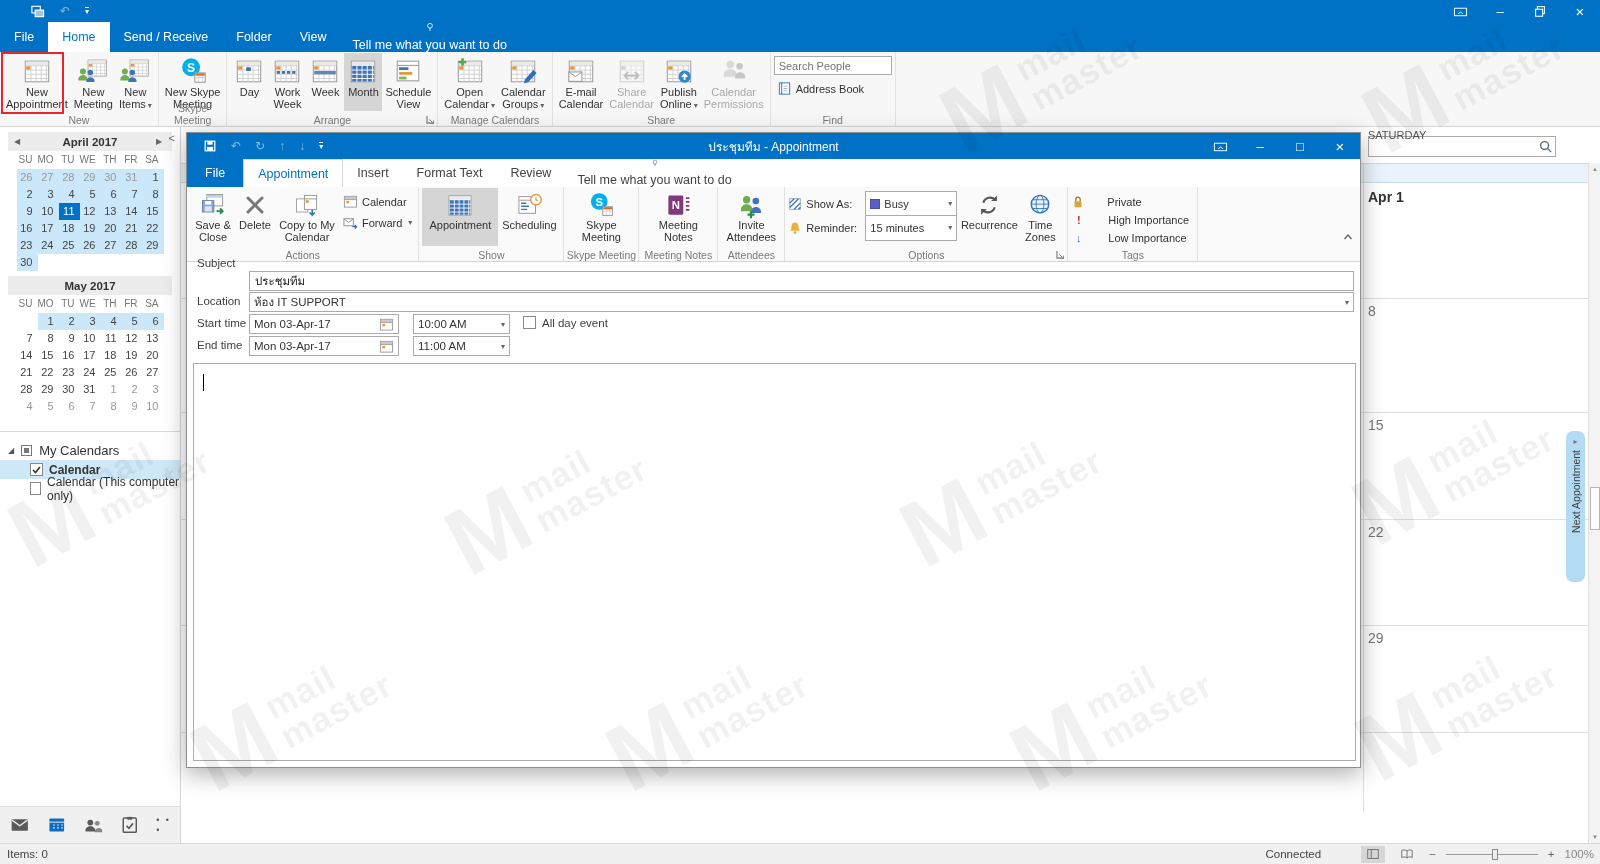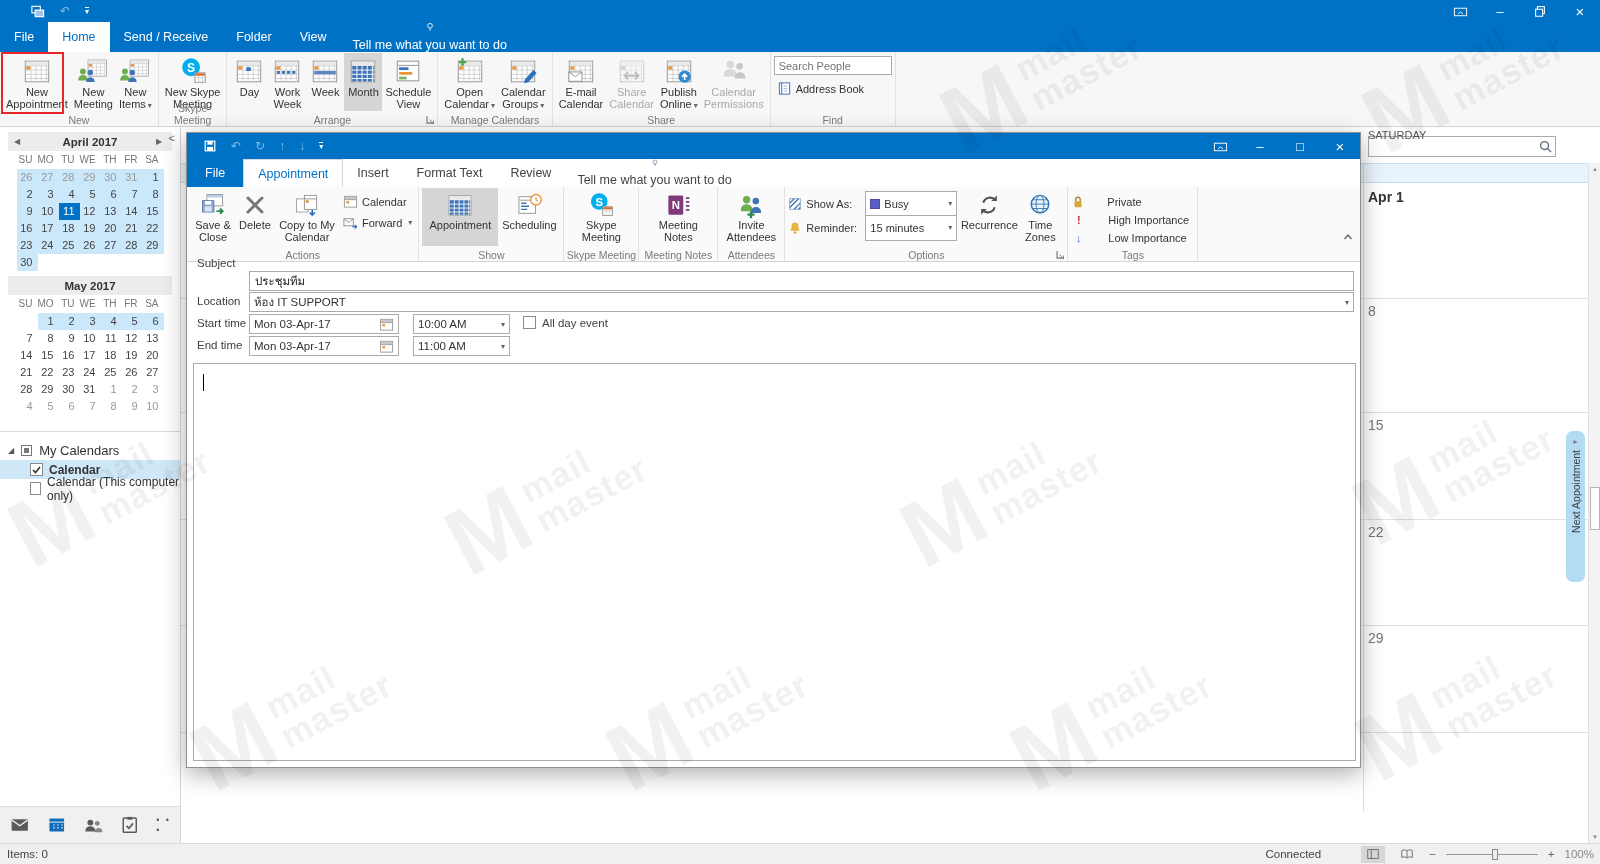--- a/index.html
+++ b/index.html
@@ -707,20 +707,21 @@
     <div id="appt-qat">
       <svg class="ic" width="14" height="14">
           <use href="#s-floppyw"></use>
         </svg>
       <span class="qat-ic dim">↶</span>
       <span class="qat-ic dim">↻</span>
       <span class="qat-ic dim">↑</span>
       <span class="qat-ic dim">↓</span>
       <span class="qat-ic" style="border-top:1px solid #fff;font-size:8px;">▾</span>
     </div>
+    <div id="appt-title">ประชุมทีม - Appointment</div>
     <div id="appt-controls">
       <span class="winbtn">
           <svg class="ic" width="15" height="15" style="color:#fff">
             <use href="#s-ribopt"></use>
           </svg>
         </span>
       <span class="winbtn">–</span>
       <span class="winbtn">□</span>
       <span class="winbtn" style="font-size:15px">×</span>
     </div>

